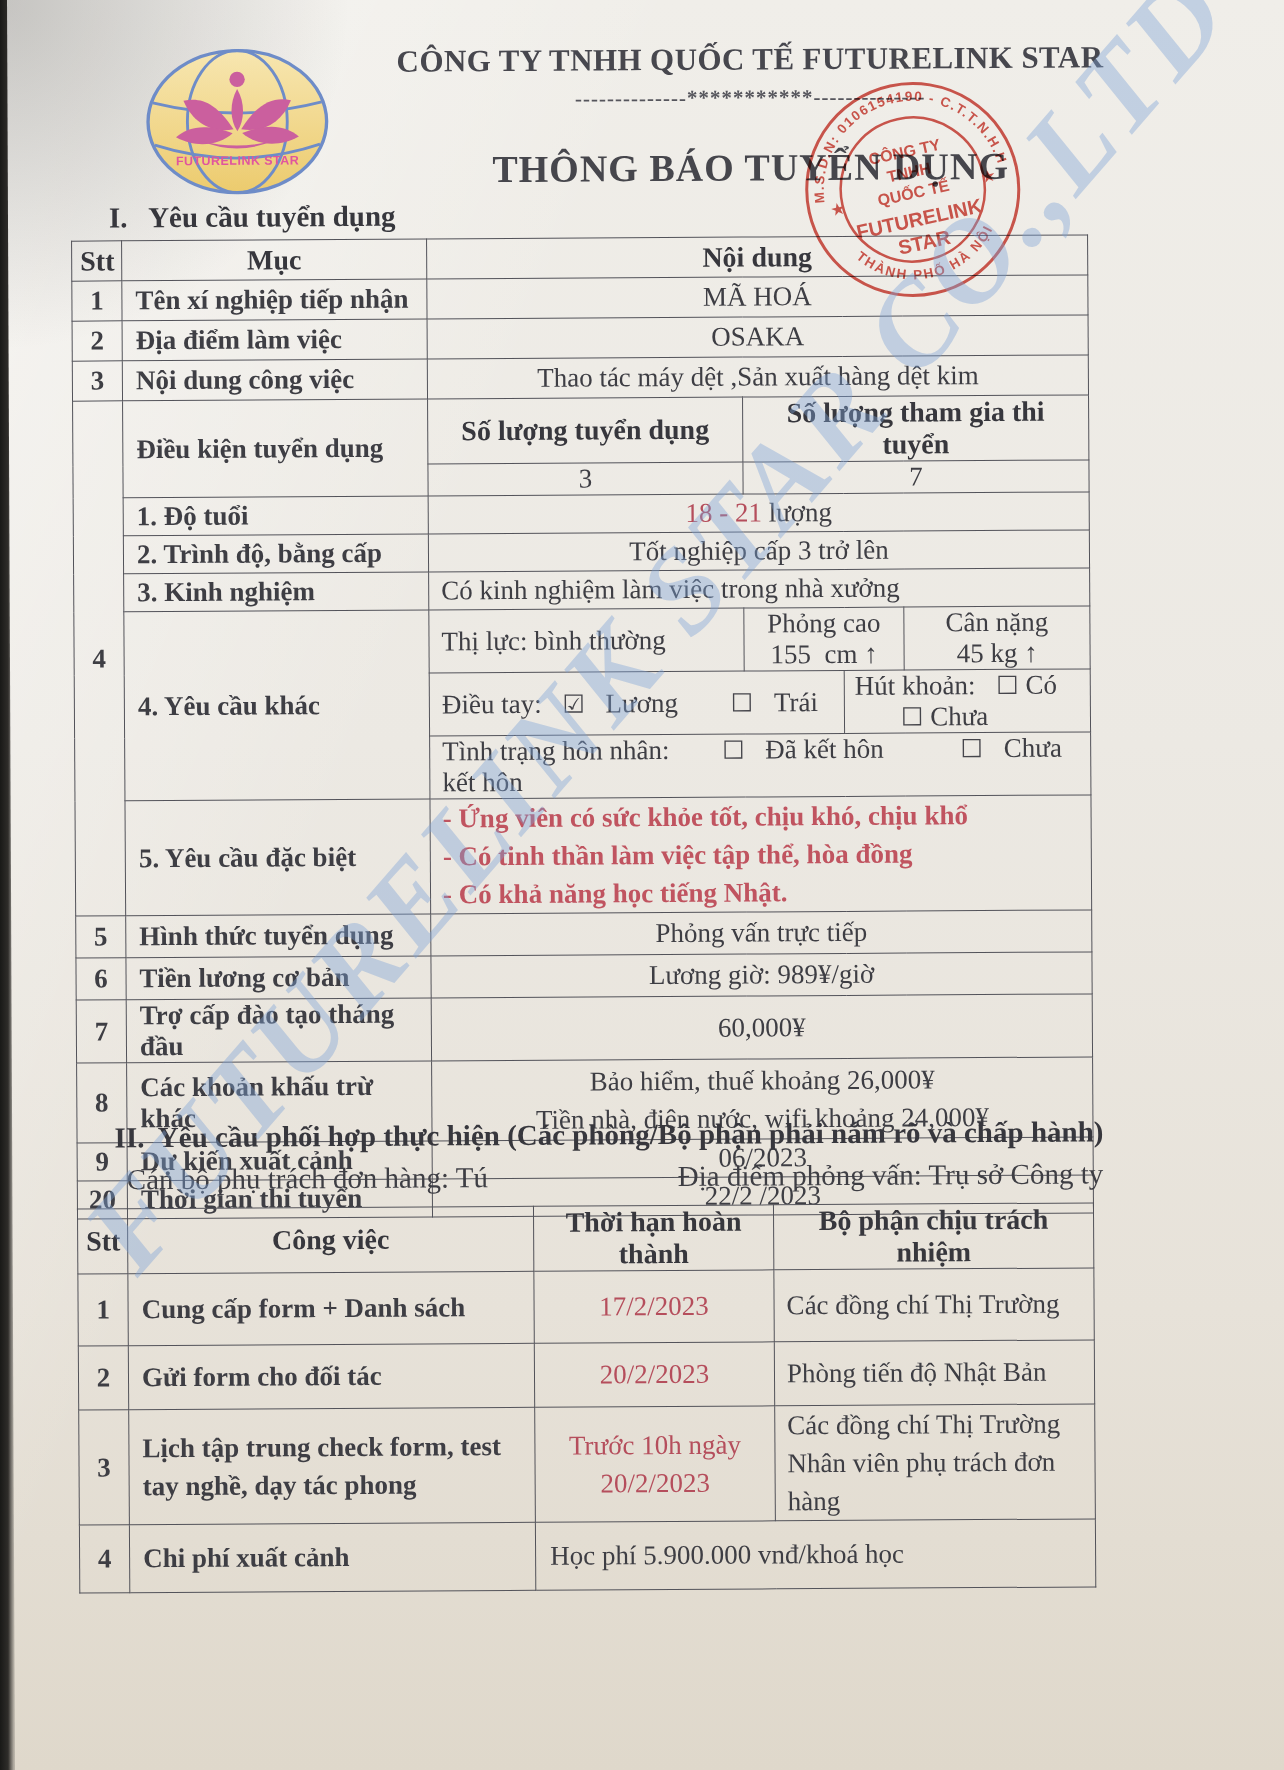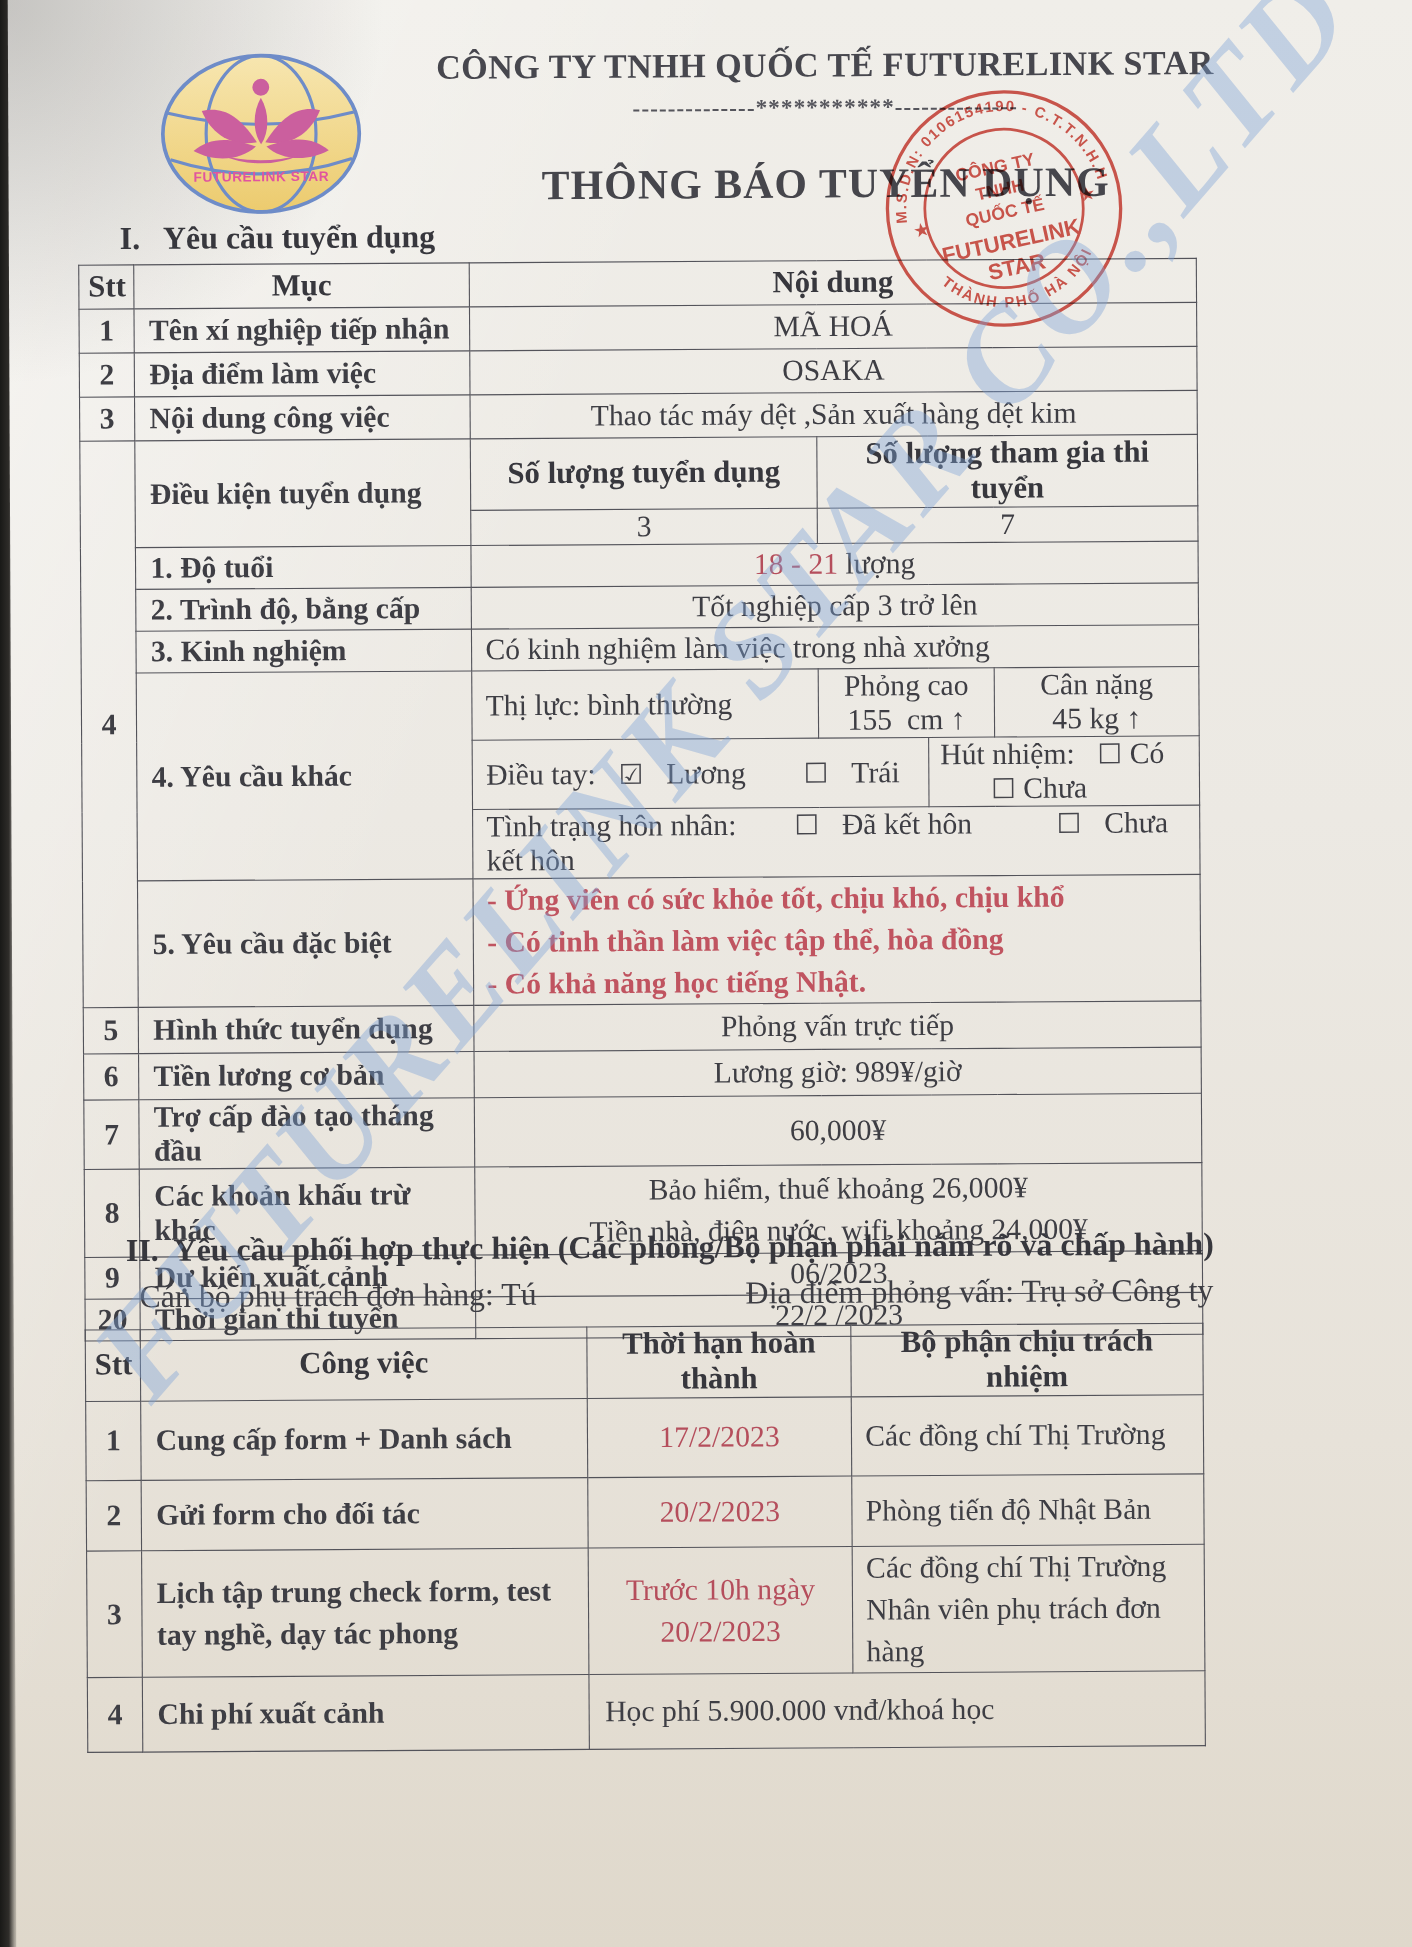--- a/index.html
+++ b/index.html
@@ -196,21 +196,21 @@
       </tr>
       <tr style="height:38px">
         <td colspan="2" style="padding-left:12px">
           <span>Điều tay:</span>
           <span class="cb gap-s">☑</span>
           <span class="gap-s">Lương</span>
           <span class="cb gap-l">☐</span>
           <span class="gap-s">Trái</span>
         </td>
         <td colspan="2" style="padding-left:10px">
-          <span>Hút nhiệm:</span>
+          <span>Hút khoản:</span>
           <span class="cb gap-s">☐</span>
           <span>Có</span>
           <span class="cb gap-l">☐</span>
           <span>Chưa</span>
         </td>
       </tr>
       <tr style="height:38px">
         <td colspan="4" style="padding-left:12px">
           <span>Tình trạng hôn nhân:</span>
           <span class="cb gap-l">☐</span>

